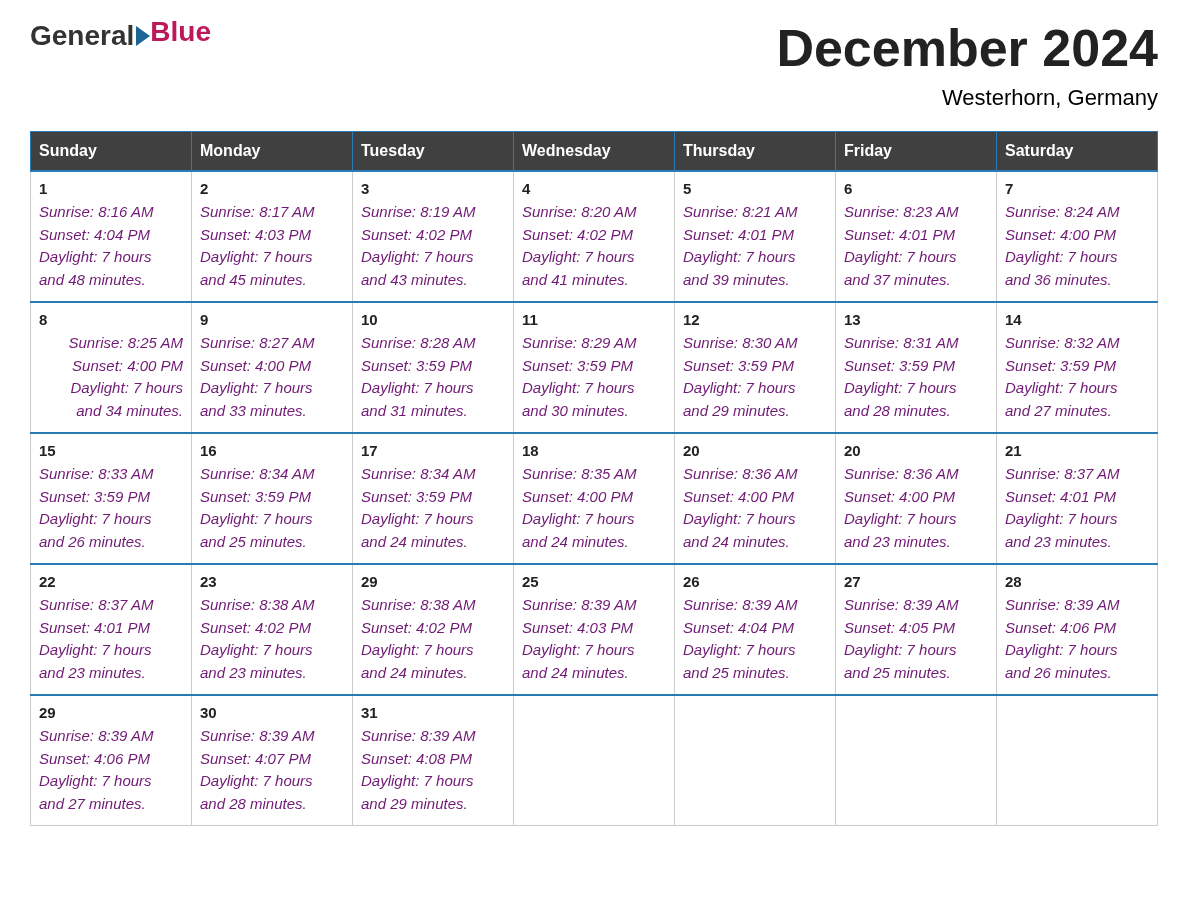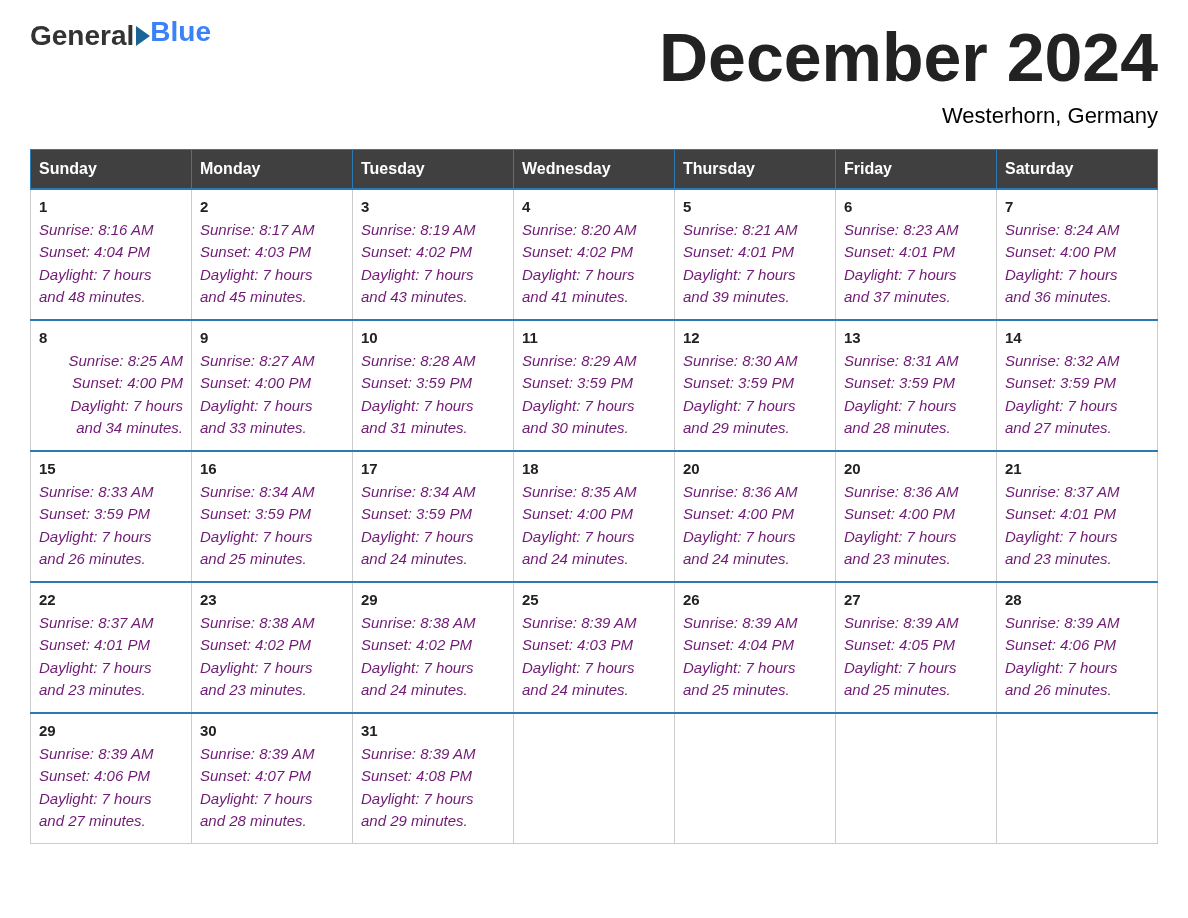--- a/index.html
+++ b/index.html
@@ -34,30 +34,30 @@
     .logo-arrow {
       width: 0;
       height: 0;
       border-left: 14px solid #1a6496;
       border-top: 10px solid transparent;
       border-bottom: 10px solid transparent;
       display: inline-block;
       margin-left: 2px;
     }
     .logo-blue {
-      color: #3b82f6;
+      color: #be185d;
       font-size: 28px;
       font-weight: bold;
       margin-top: -4px;
     }
     .title-area {
       text-align: right;
     }
     .month-title {
-      font-size: 68px;
+      font-size: 52px;
       font-weight: bold;
       color: #222;
       line-height: 1.1;
     }
     .location {
       font-size: 22px;
       color: #000000;
       margin-top: 8px;
     }
     table {

